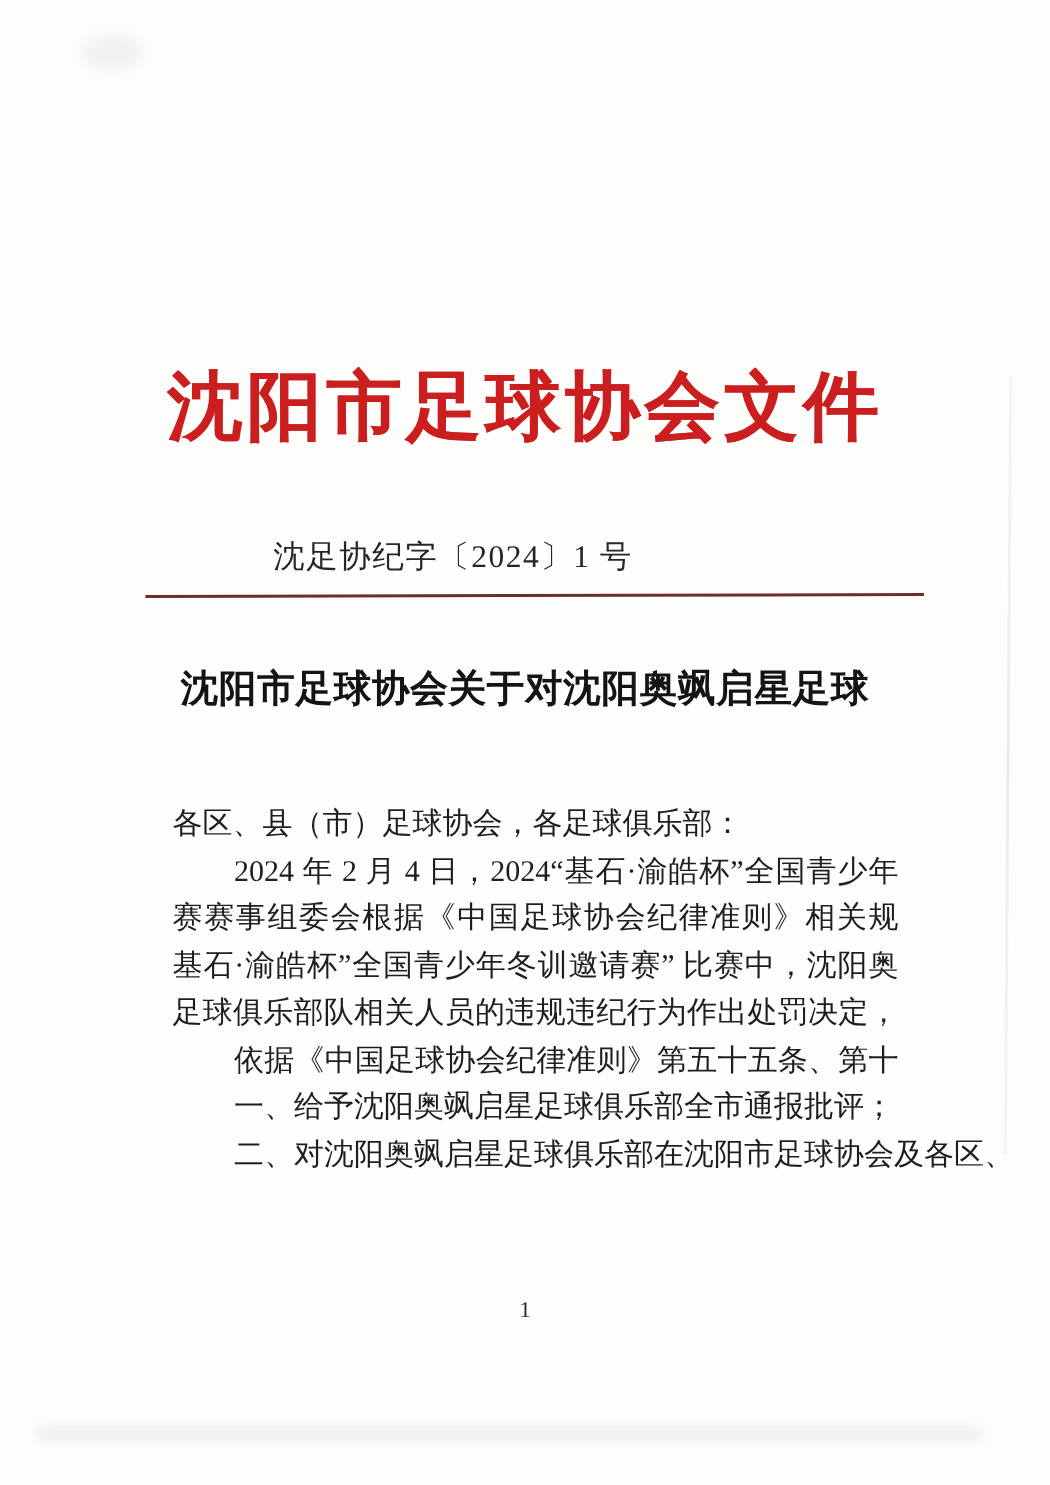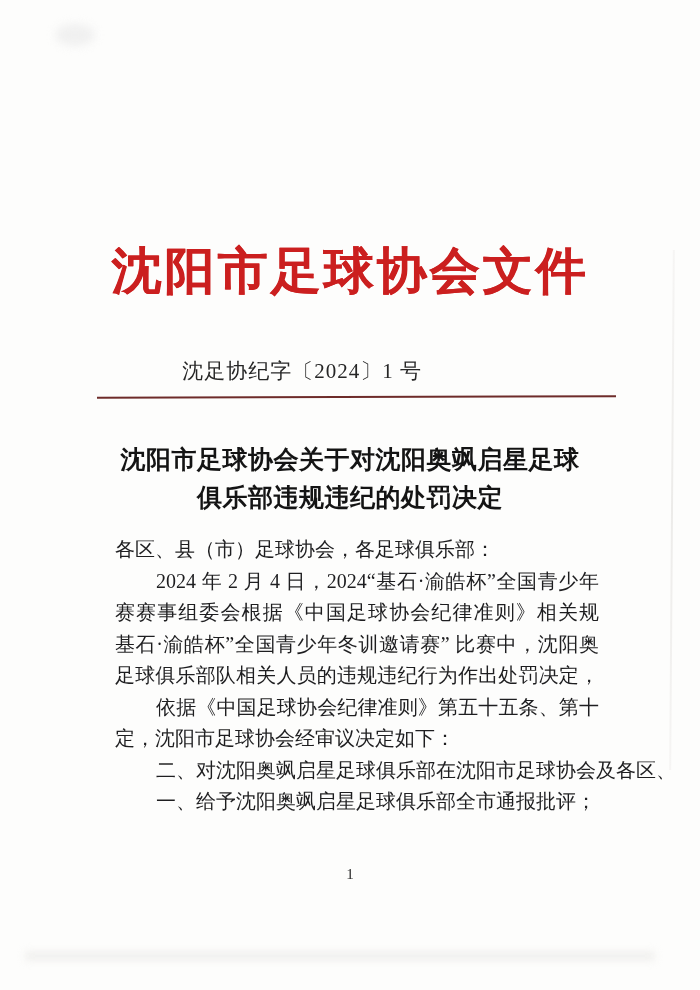--- a/index.html
+++ b/index.html
@@ -124,30 +124,28 @@
   <div class="bottom-shadow"></div>
 
   <div class="org-title">沈阳市足球协会文件</div>
 
   <div class="doc-number">沈足协纪字〔2024〕1 号</div>
 
   <div class="red-rule"></div>
 
   <div class="doc-title">
     <div>沈阳市足球协会关于对沈阳奥飒启星足球</div>
-    <div>俱乐部违规违纪的处罚决定</div>
   </div>
 
   <div class="doc-body">
       <div class="body-line">各区、县（市）足球协会，各足球俱乐部：</div>
       <div class="body-line indent justify">2024 年 2 月 4 日，2024“基石·渝皓杯”全国青少年冬训邀请</div>
       <div class="body-line justify">赛赛事组委会根据《中国足球协会纪律准则》相关规定，对“2024</div>
       <div class="body-line justify">基石·渝皓杯”全国青少年冬训邀请赛” 比赛中，沈阳奥飒启星</div>
       <div class="body-line justify">足球俱乐部队相关人员的违规违纪行为作出处罚决定，并将该处</div>
       <div class="body-line indent justify">依据《中国足球协会纪律准则》第五十五条、第十四条之规</div>
-      <div class="body-line">定，沈阳市足球协会经审议决定如下：</div>
+      <div class="body-line indent">一、给予沈阳奥飒启星足球俱乐部全市通报批评；</div>
       <div class="body-line indent">二、对沈阳奥飒启星足球俱乐部在沈阳市足球协会及各区、</div>
-      <div class="body-line indent">一、给予沈阳奥飒启星足球俱乐部全市通报批评；</div>
     </div>
 
   <div class="page-number">1</div>
 
 </div>
 
 </body></html>

